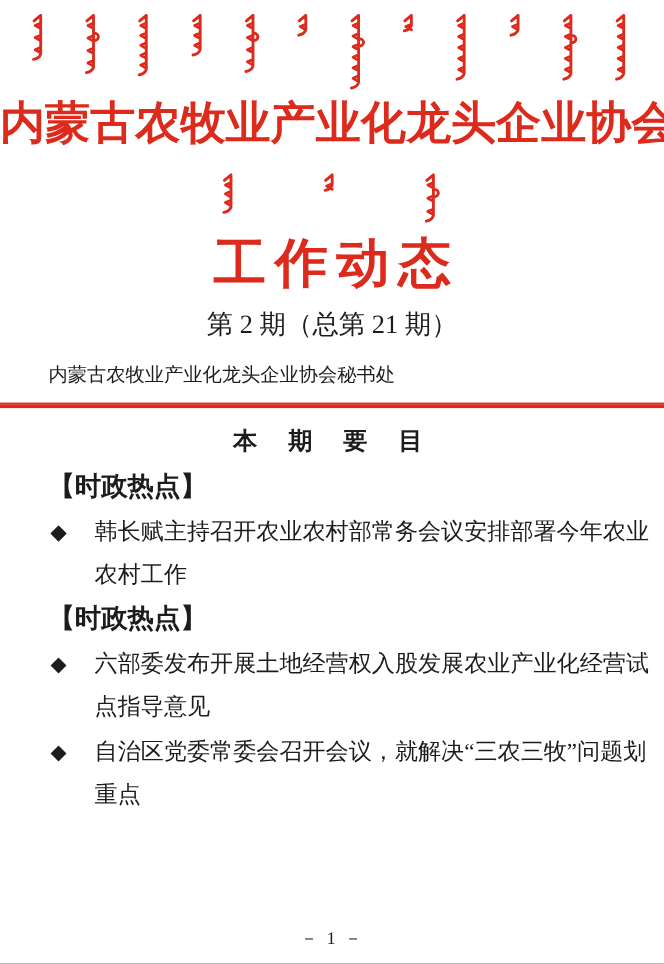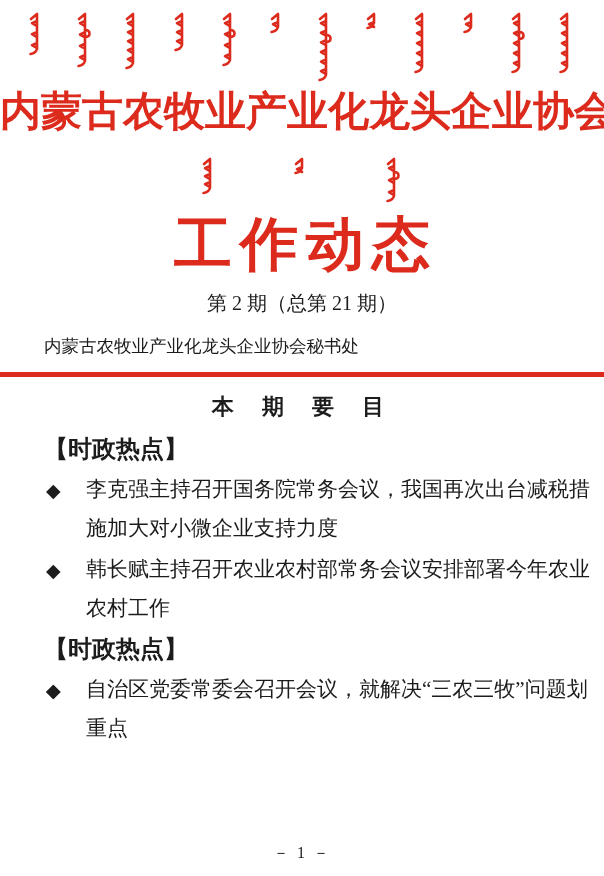--- a/index.html
+++ b/index.html
@@ -14,24 +14,24 @@
   .mn-top { padding:12px 28px 0 28px; justify-content:space-between; height:84px; }
   .mn-mid { justify-content:center; gap:74px; height:52px; margin-top:20px; }
   .mn-word { display:block; }
 
   .org-title {
     margin:2px 0 0; text-align:center; color:var(--red);
     font-size:41px; font-weight:bold; line-height:1.25; white-space:nowrap;
   }
   .bulletin-title {
     margin:4px 0 0; text-align:center; color:var(--red);
-    font-size:58px; font-weight:bold; letter-spacing:8px; line-height:1.12;
+    font-size:48px; font-weight:bold; letter-spacing:8px; line-height:1.12;
     padding-left:8px;
   }
-  .issue-line { text-align:center; font-size:20px; margin-top:12px; }
+  .issue-line { text-align:center; font-size:24px; margin-top:12px; }
   .pub-row {
     display:flex; justify-content:space-between; align-items:flex-start;
     margin:17px 44px 0 44px; font-size:17.5px; white-space:nowrap;
   }
   .red-rule {
     margin-top:14px; height:3px;
     border-top:2px solid var(--red); border-bottom:3px solid var(--red);
   }
   .toc-heading {
     text-align:center; font-size:22px; font-weight:bold; letter-spacing:11px;
@@ -118,22 +118,22 @@
   <div class="pub-row">
     <span>内蒙古农牧业产业化龙头企业协会秘书处</span>
   </div>
 
   <div class="red-rule"></div>
 
   <div class="toc-heading">本 期 要 目</div>
 
   <div class="toc" id="toc">
       <div class="section-title">【时政热点】</div>
-      <div class="toc-item"><span class="bullet">◆</span><span>李克强主持召开国务院常务会议，我国再次出台减税措施加大对小微企业支持力度</span></div>
+      <div class="toc-item"><span class="bullet">◆</span></div>
       <div class="toc-item"><span class="bullet">◆</span><span>韩长赋主持召开农业农村部常务会议安排部署今年农业农村工作</span></div>
       <div class="section-title">【时政热点】</div>
-      <div class="toc-item"><span class="bullet">◆</span></div>
+      <div class="toc-item"><span class="bullet">◆</span><span>六部委发布开展土地经营权入股发展农业产业化经营试点指导意见</span></div>
       <div class="toc-item"><span class="bullet">◆</span><span>自治区党委常委会召开会议，就解决“三农三牧”问题划重点</span></div>
     </div>
 
   <div class="page-footer">－ 1 －</div>
 
 </div>
 
 </body></html>

